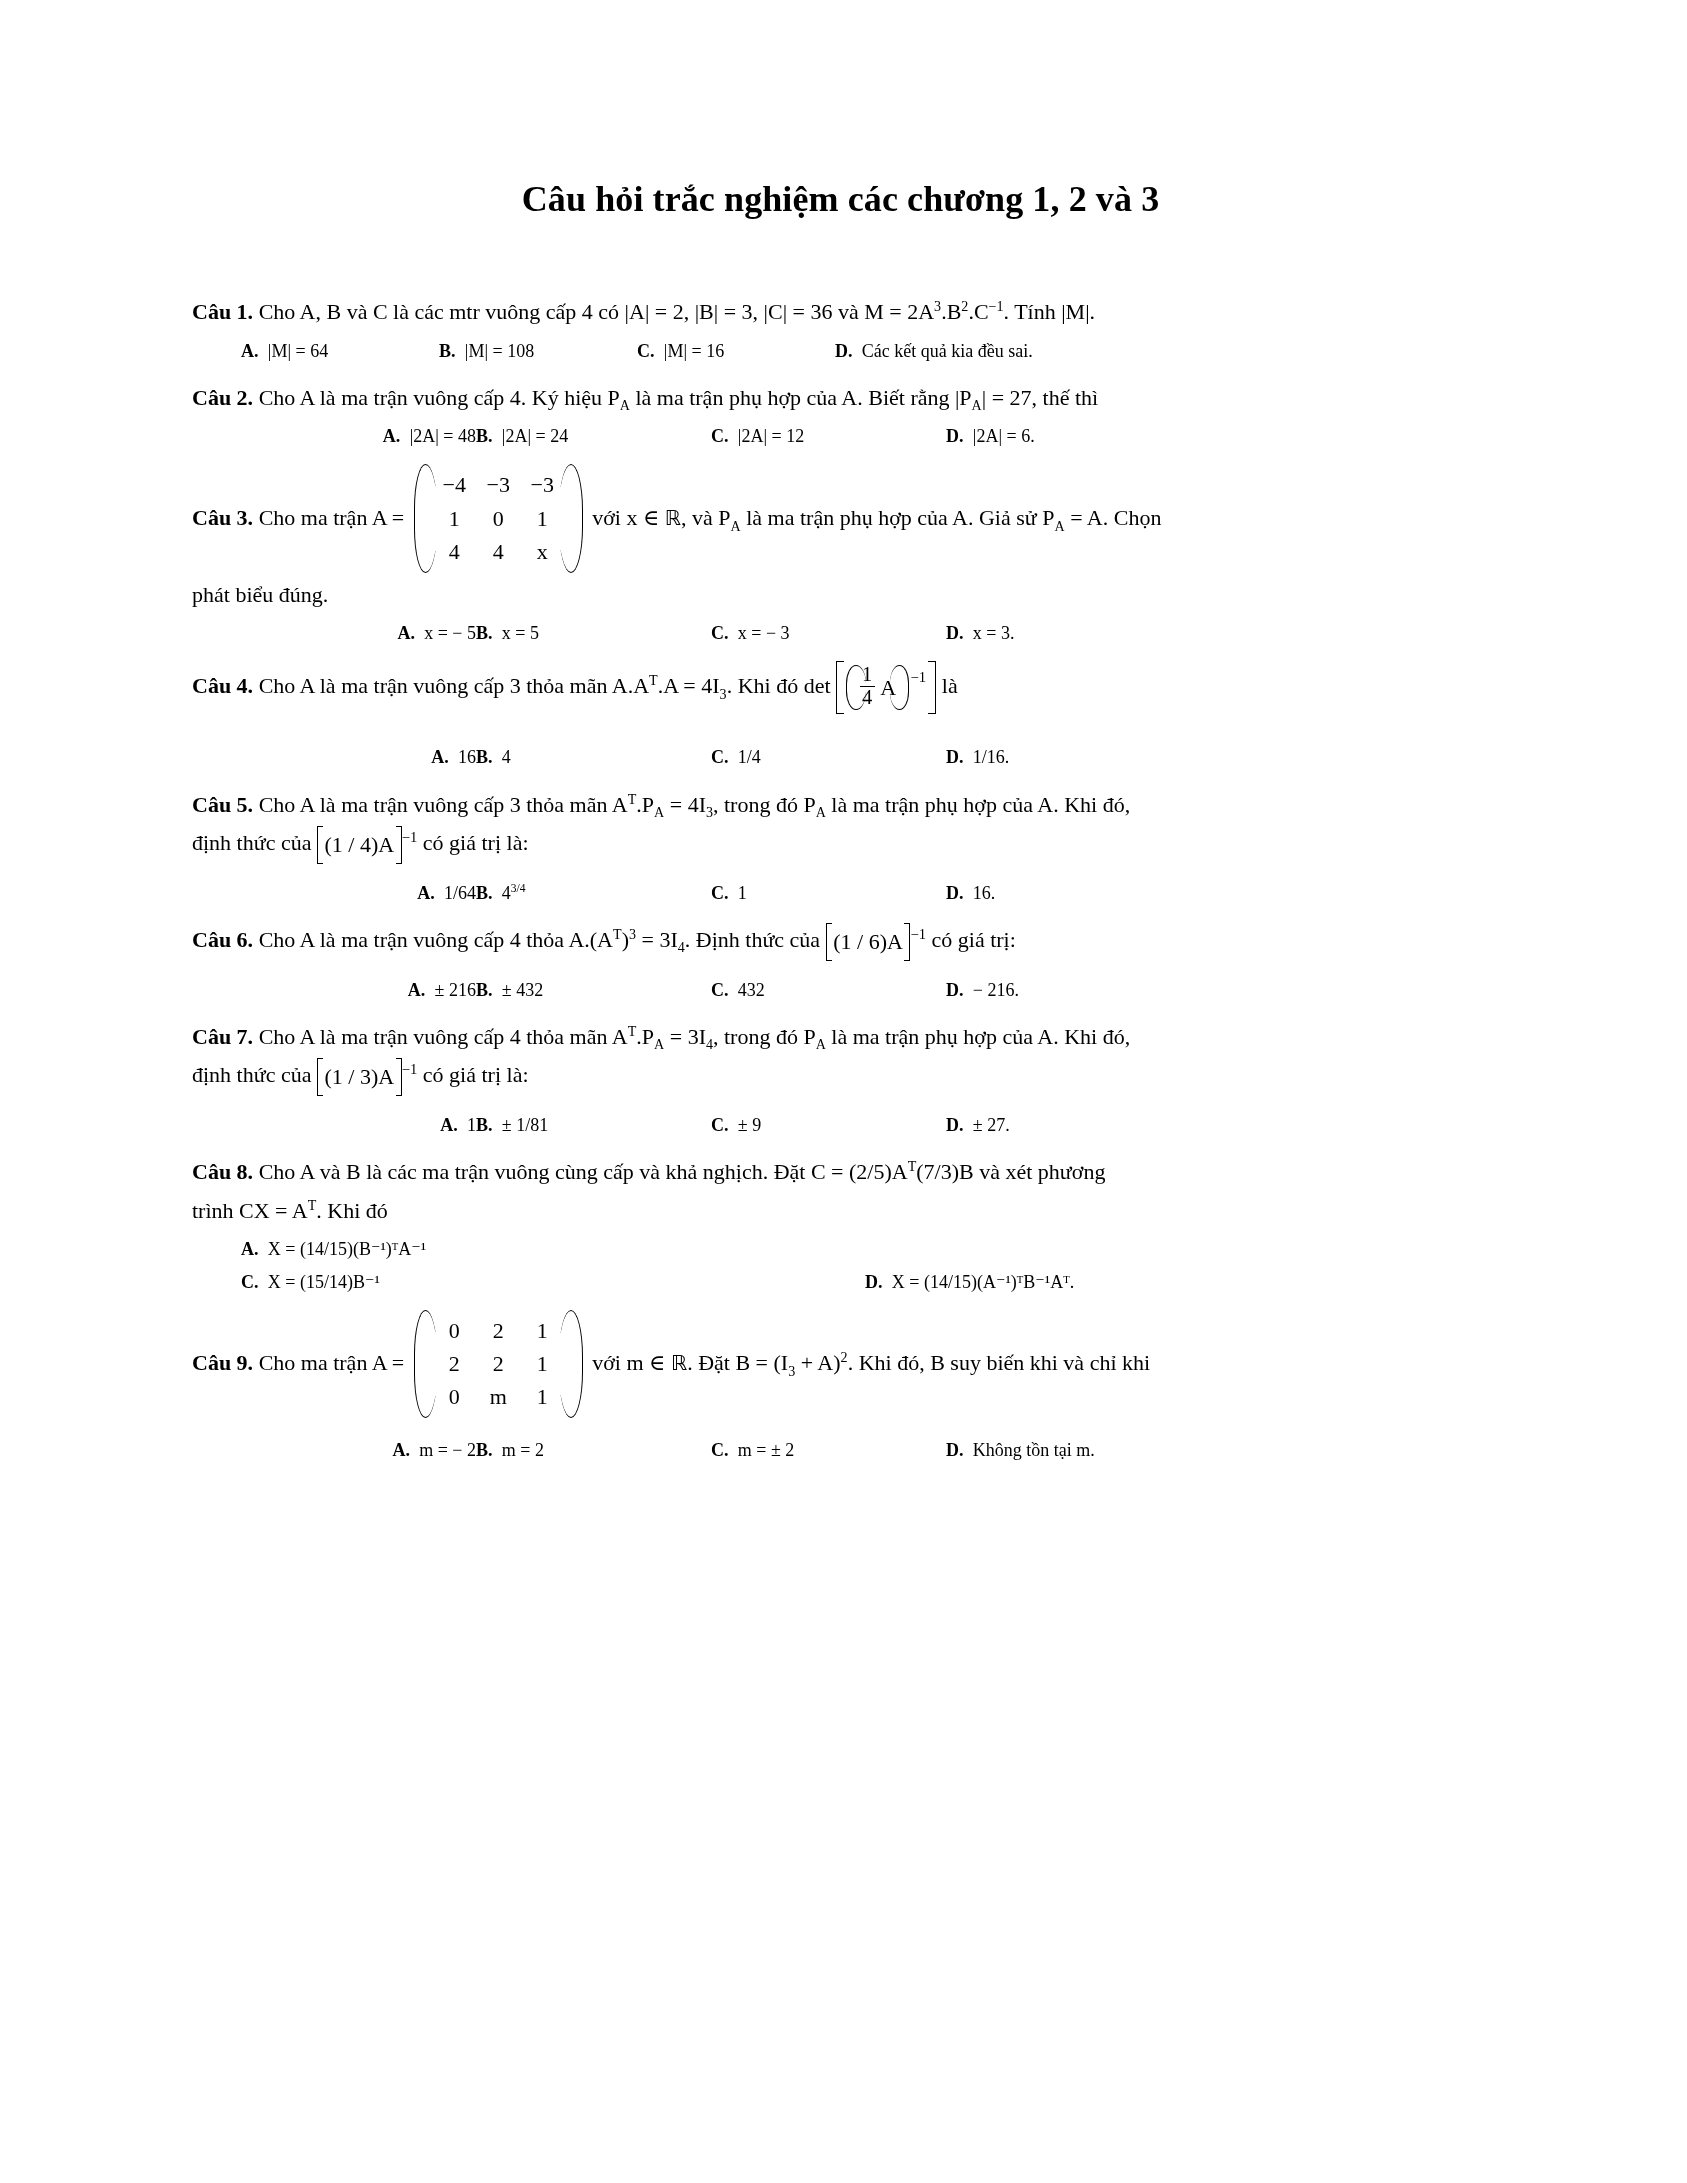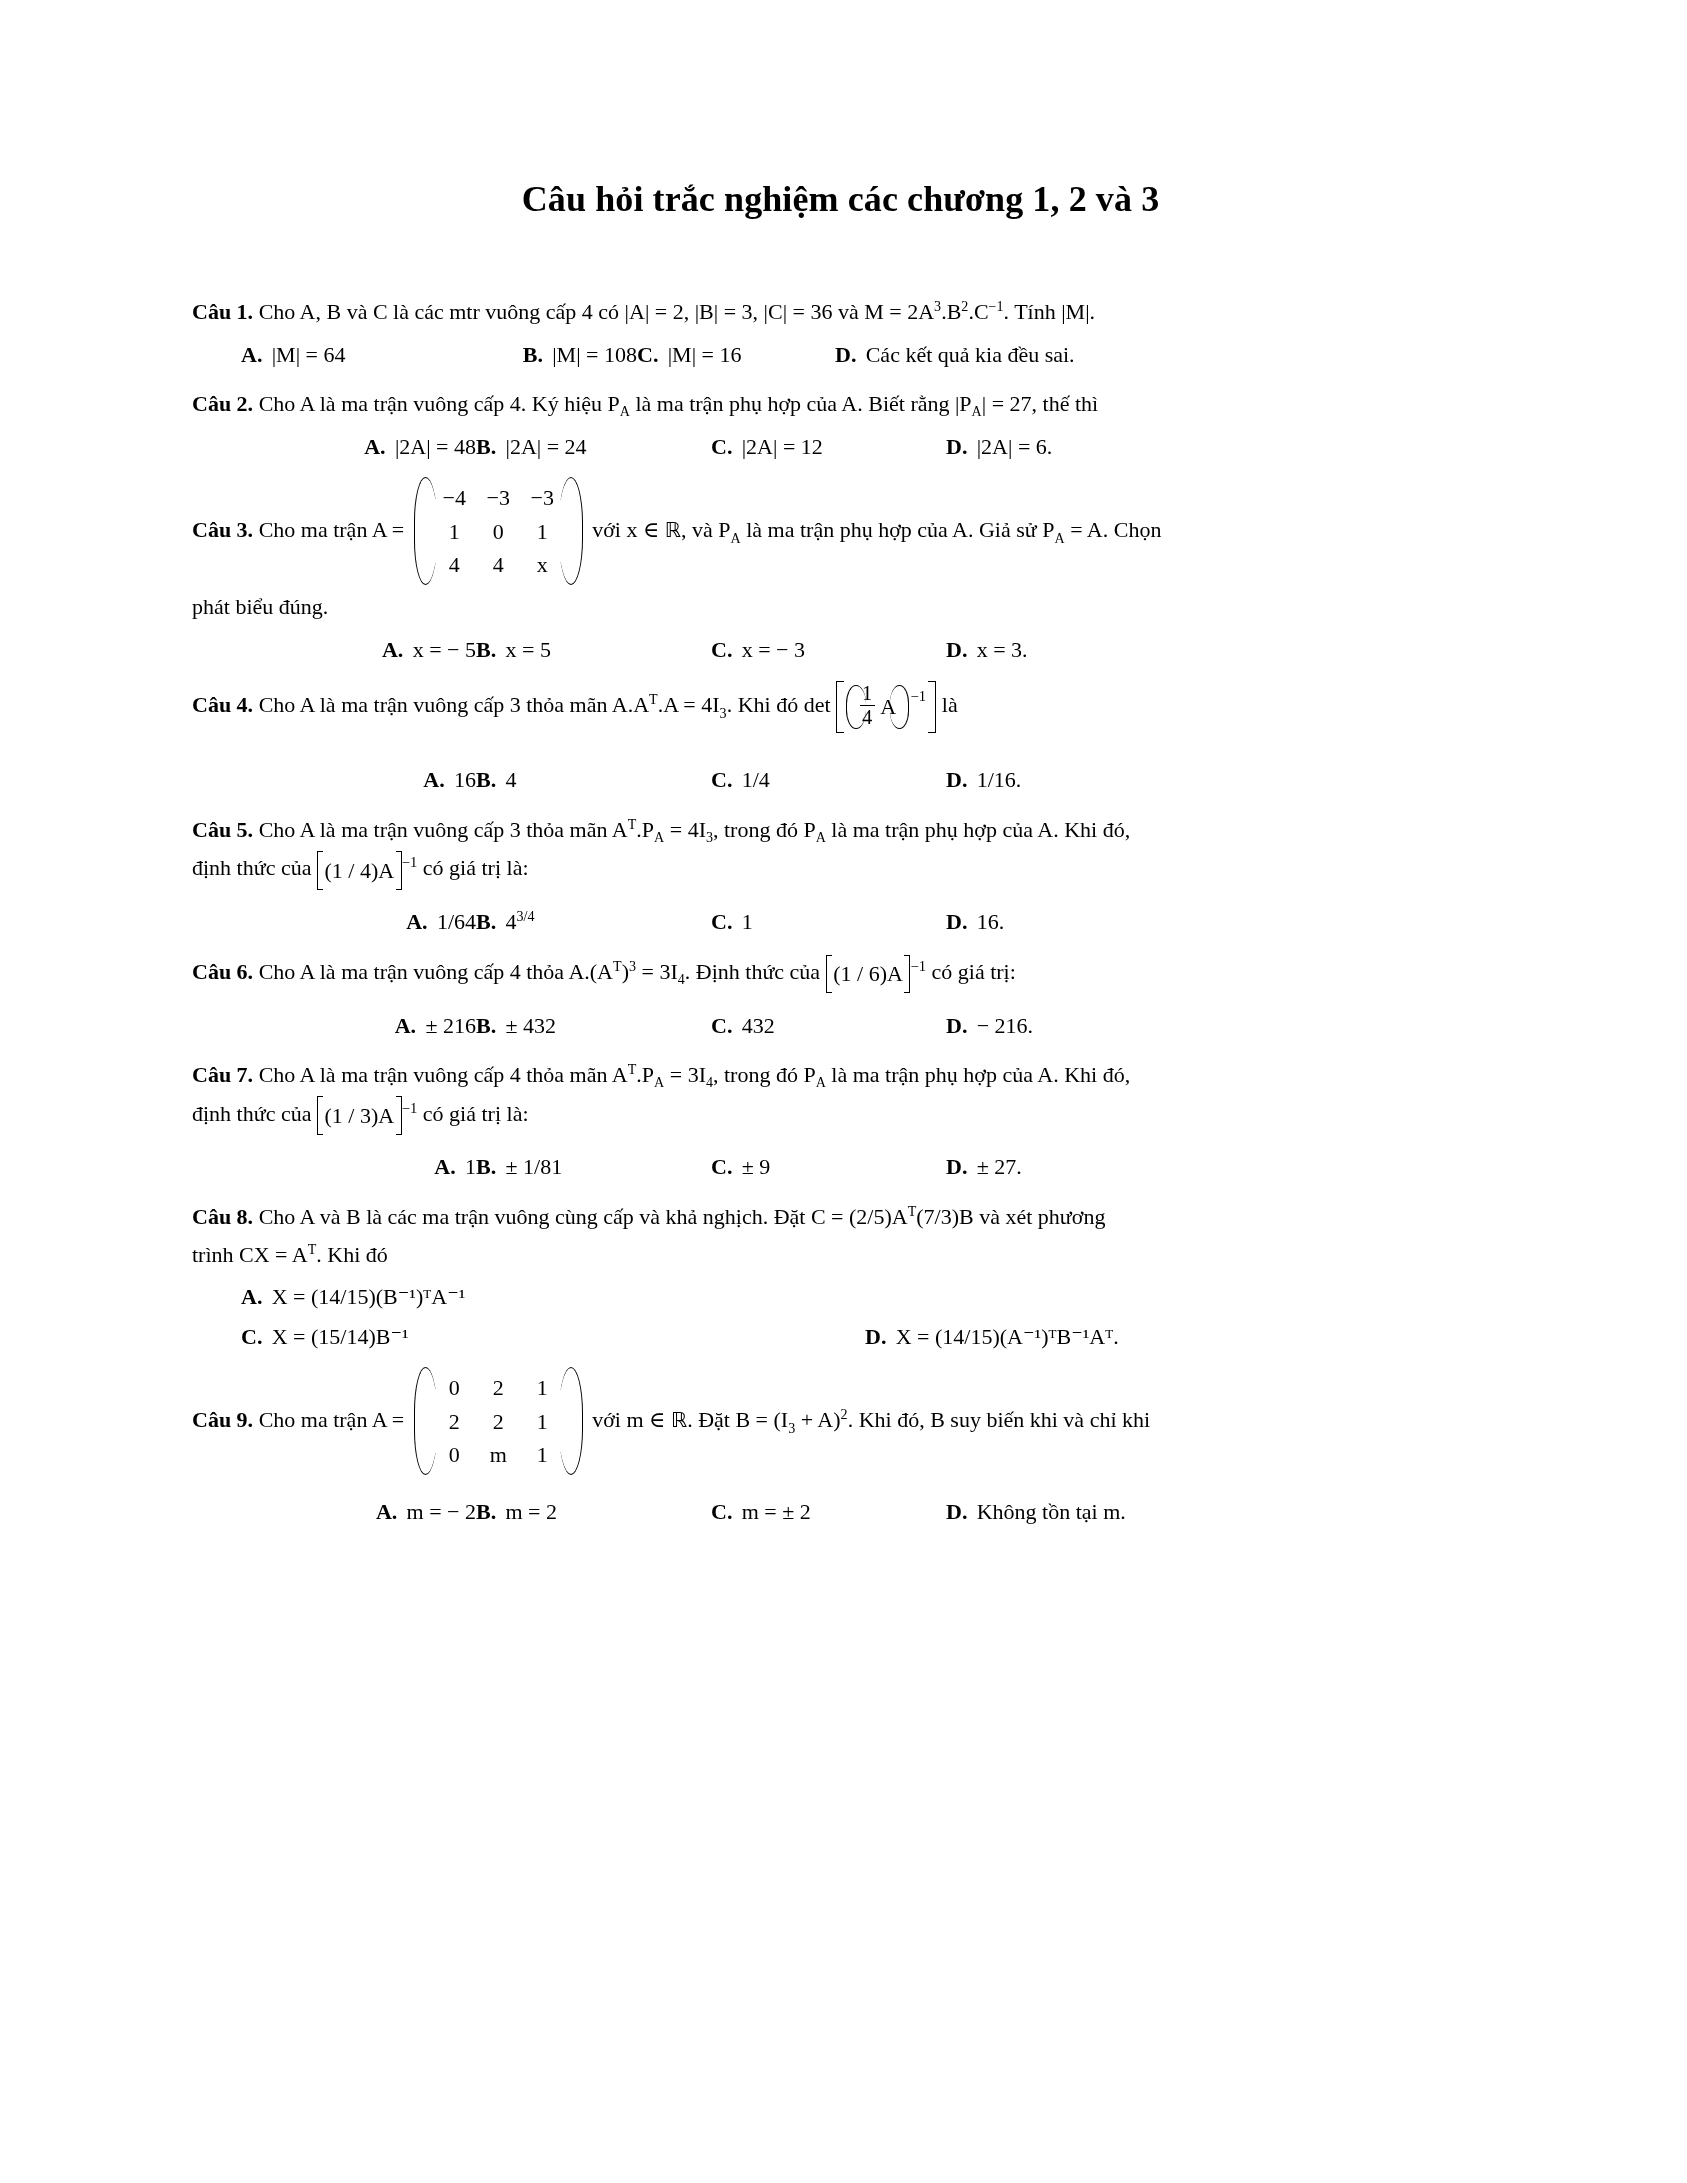--- a/index.html
+++ b/index.html
@@ -41,36 +41,36 @@
     line-height: 1.62;
     text-align: left;
     margin: 0 0 6.6px 0;
   }
   .q-stem.tight { margin-bottom: 2.6px; }
   .q-label {
     font-weight: bold;
   }
   .opts {
     display: flex;
-    font-size: 22px;
+    font-size: 18px;
     line-height: 1.6;
     padding-left: 49px;
     margin: 0 0 14.6px 0;
     box-sizing: border-box;
   }
   .opts.two-col .opt { width: 50%; }
   .opt {
     display: block;
     white-space: nowrap;
   }
   .opt .ltr { font-weight: bold; margin-right: 9.3px; }
 
   
   .w-a { width: 198px; }
-  .w-b { width: 198px; text-align: right; }
+  .w-b { width: 198px; }
   .w-c { width: 198px; }
   .w-d { width: auto; }
 
   .gapA { width: 235px; text-align: right; }
   .gapB { width: 235px; }
   .gapC { width: 235px; }
 
   sup, sub { font-size: 64%; line-height: 0; }
   sup { vertical-align: super; }
   sub { vertical-align: sub; }

